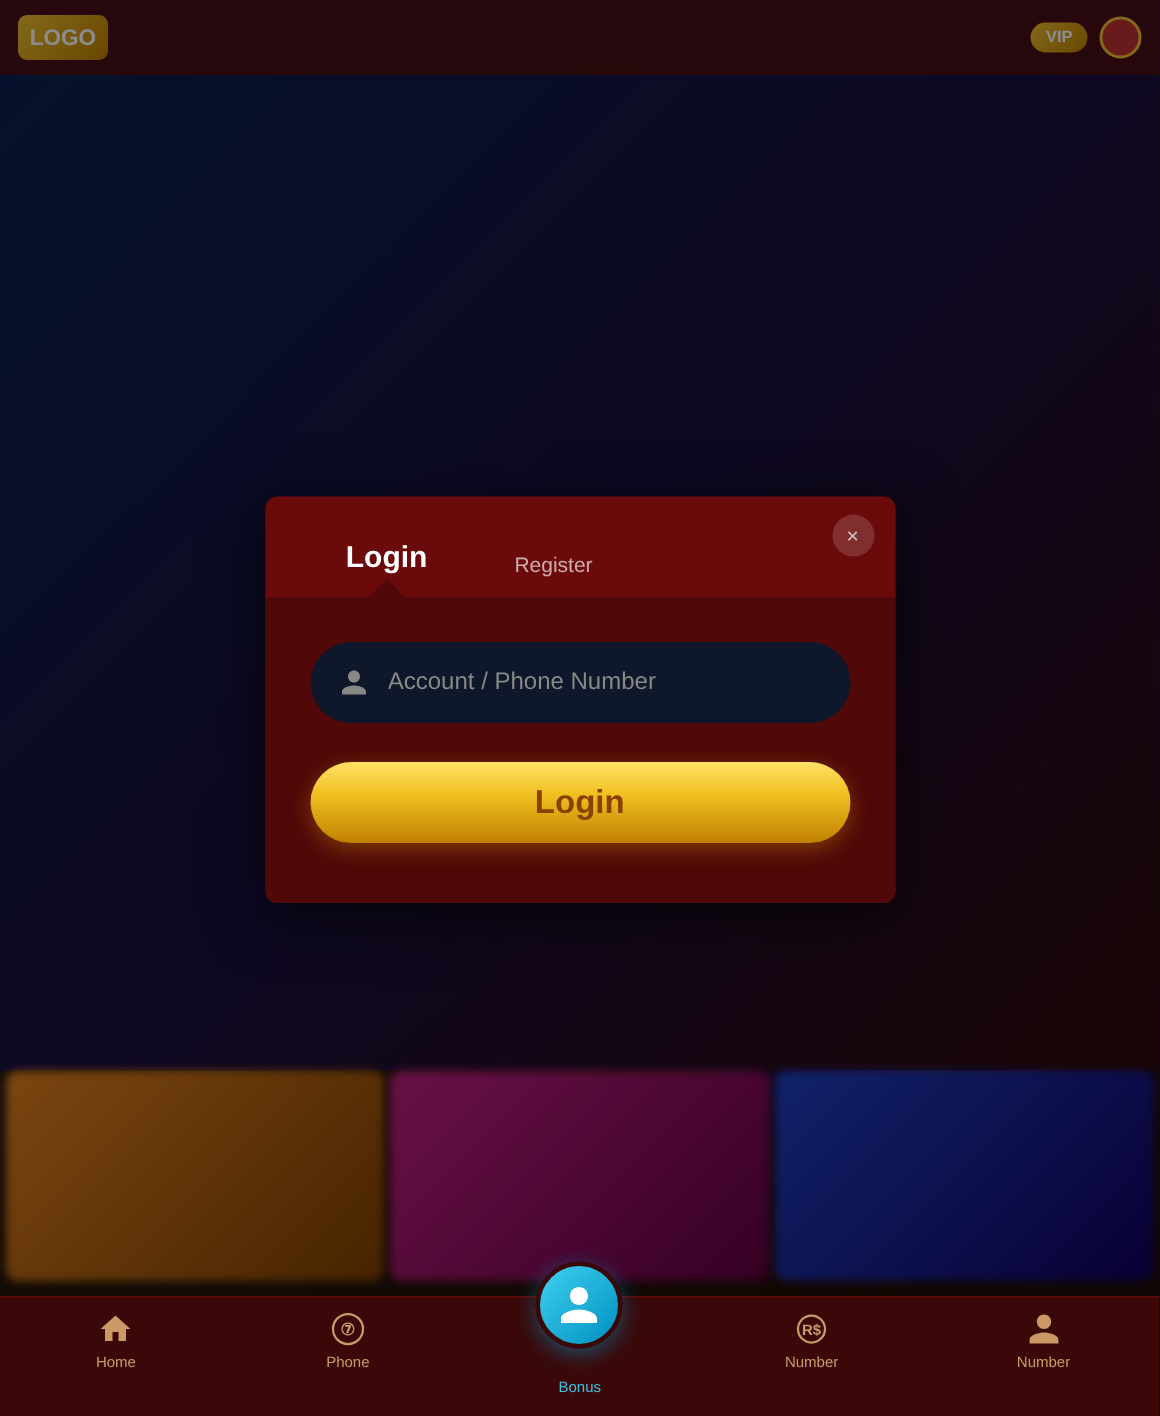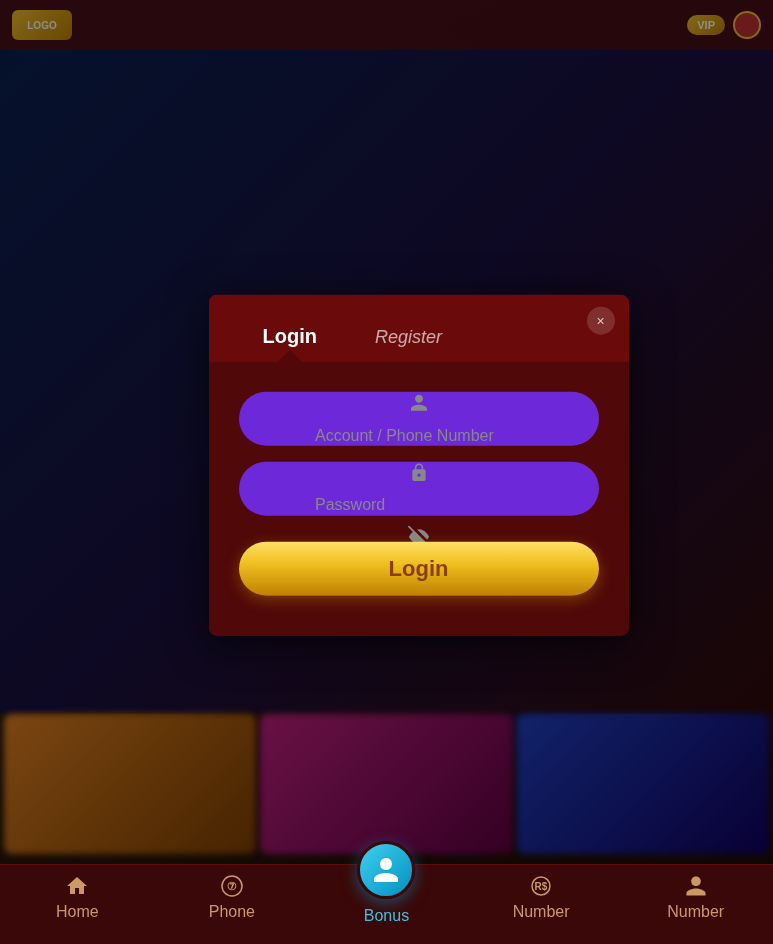--- a/index.html
+++ b/index.html
@@ -84,21 +84,21 @@
     }
 
     .header-logo {
       width: 60px;
       height: 30px;
       background: linear-gradient(135deg, #f0c030 0%, #c08000 100%);
       border-radius: 6px;
       display: flex;
       align-items: center;
       justify-content: center;
-      font-size: 10px;
+      font-size: 15px;
       font-weight: bold;
       color: #fff;
     }
 
     .header-right {
       display: flex;
       align-items: center;
       gap: 8px;
     }
 
@@ -132,21 +132,20 @@
       position: absolute;
       top: 50%;
       left: 50%;
       transform: translate(-50%, -52%);
       width: 420px;
       background: #6b0a0a;
       border-radius: 8px;
       z-index: 30;
       overflow: hidden;
       box-shadow: 0 8px 40px rgba(0,0,0,0.7);
-      margin-left: 32px;
     }
 
     
     .modal-header {
       display: flex;
       align-items: flex-end;
       padding: 20px 30px 0;
       background: #6b0a0a;
       position: relative;
     }
@@ -187,48 +186,46 @@
       transform: translateX(-50%);
       width: 0;
       height: 0;
       border-left: 12px solid transparent;
       border-right: 12px solid transparent;
       border-bottom: 12px solid #500808;
     }
 
     .tab-register {
       padding: 10px 24px 14px;
-      font-size: 18px;
+      font-size: 14px;
       color: rgba(255,255,255,0.65);
       background: transparent;
       border: none;
       cursor: pointer;
       margin-left: 10px;
-      font-style: italic;
     }
 
     
     .modal-body {
       background: #500808;
       padding: 30px 30px 40px;
       display: flex;
       flex-direction: column;
       gap: 16px;
     }
 
     
     .input-row {
       display: flex;
       align-items: center;
-      background: #6d28d9;
+      background: #0f172a;
       border-radius: 30px;
       padding: 0 18px;
       height: 54px;
       gap: 12px;
-      flex-direction: column;
     }
 
     .input-icon {
       width: 22px;
       height: 22px;
       flex-shrink: 0;
       color: #999;
       display: flex;
       align-items: center;
       justify-content: center;
@@ -305,21 +302,21 @@
       width: 26px;
       height: 26px;
       display: flex;
       align-items: center;
       justify-content: center;
       font-size: 22px;
       color: #cc9966;
     }
 
     .nav-label {
-      font-size: 16px;
+      font-size: 10px;
       color: #cc9966;
     }
 
     
     .nav-bonus-circle {
       width: 58px;
       height: 58px;
       background: linear-gradient(135deg, #40d0f0 0%, #0090c0 100%);
       border-radius: 50%;
       display: flex;
@@ -425,34 +422,20 @@
 
     <div class="input-row">
       <div class="input-icon">
         <svg class="user-svg" viewBox="0 0 24 24" xmlns="http://www.w3.org/2000/svg">
           <path d="M12 12c2.7 0 4.8-2.1 4.8-4.8S14.7 2.4 12 2.4 7.2 4.5 7.2 7.2 9.3 12 12 12zm0 2.4c-3.2 0-9.6 1.6-9.6 4.8v2.4h19.2v-2.4c0-3.2-6.4-4.8-9.6-4.8z"></path>
         </svg>
       </div>
       <input class="input-field" type="text" placeholder="Account / Phone Number" style="">
     </div>
 
-    <div class="input-row">
-      <div class="input-icon">
-        <svg class="lock-svg" viewBox="0 0 24 24" xmlns="http://www.w3.org/2000/svg">
-          <path d="M18 8h-1V6A5 5 0 0 0 7 6v2H6a2 2 0 0 0-2 2v10a2 2 0 0 0 2 2h12a2 2 0 0 0 2-2V10a2 2 0 0 0-2-2zm-6 9a2 2 0 1 1 0-4 2 2 0 0 1 0 4zm3.1-9H8.9V6a3.1 3.1 0 0 1 6.2 0v2z"></path>
-        </svg>
-      </div>
-      <input class="input-field" type="password" placeholder="Password" style="">
-      <div class="eye-icon">
-        <svg width="22" height="22" viewBox="0 0 24 24" fill="#888" xmlns="http://www.w3.org/2000/svg">
-          <path d="M17.94 17.94A10.07 10.07 0 0 1 12 20c-7 0-11-8-11-8a18.45 18.45 0 0 1 5.06-5.94M9.9 4.24A9.12 9.12 0 0 1 12 4c7 0 11 8 11 8a18.5 18.5 0 0 1-2.16 3.19m-6.72-1.07a3 3 0 1 1-4.24-4.24"></path>
-          <line x1="1" y1="1" x2="23" y2="23" stroke="#888" stroke-width="2" stroke-linecap="round"></line>
-        </svg>
-      </div>
-    </div>
 
     <button class="login-btn">Login</button>
 
   </div>
 </div>
 
 <div class="bottom-nav">
 
   <div class="nav-item">
     <div class="nav-icon">
@@ -472,21 +455,21 @@
     </div>
     <span class="nav-label">Phone</span>
   </div>
 
   <div class="nav-item" style="position:relative; margin-top: -10px;">
     <div class="nav-bonus-circle">
       <svg width="30" height="30" viewBox="0 0 24 24" fill="#fff">
         <path d="M12 12c2.7 0 4.8-2.1 4.8-4.8S14.7 2.4 12 2.4 7.2 4.5 7.2 7.2 9.3 12 12 12zm0 2.4c-3.2 0-9.6 1.6-9.6 4.8v2.4h19.2v-2.4c0-3.2-6.4-4.8-9.6-4.8z"></path>
       </svg>
     </div>
-    <span class="nav-label" style="color:#40c0e0;margin-top:4px;">Bonus</span>
+    <span class="nav-label" style="color:#40c0e0;margin-top:17px;">Bonus</span>
   </div>
 
   <div class="nav-item">
     <div class="nav-icon">
       <svg width="24" height="24" viewBox="0 0 24 24" fill="#cc9966">
         <circle cx="12" cy="12" r="9" stroke="#cc9966" stroke-width="1.5" fill="none"></circle>
         <text x="12" y="16" text-anchor="middle" font-size="10" fill="#cc9966" font-weight="bold">R$</text>
       </svg>
     </div>
     <span class="nav-label">Number</span>

